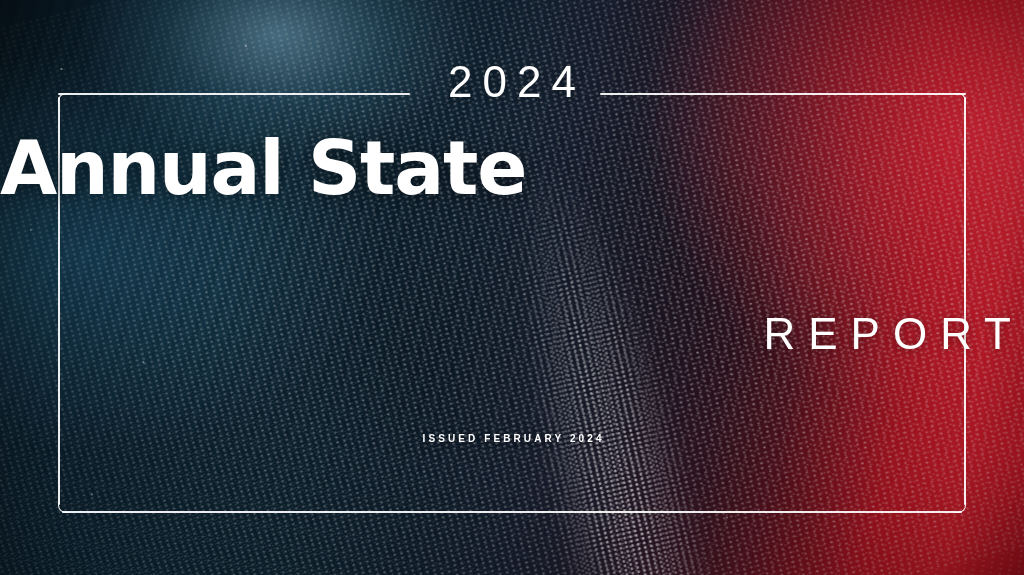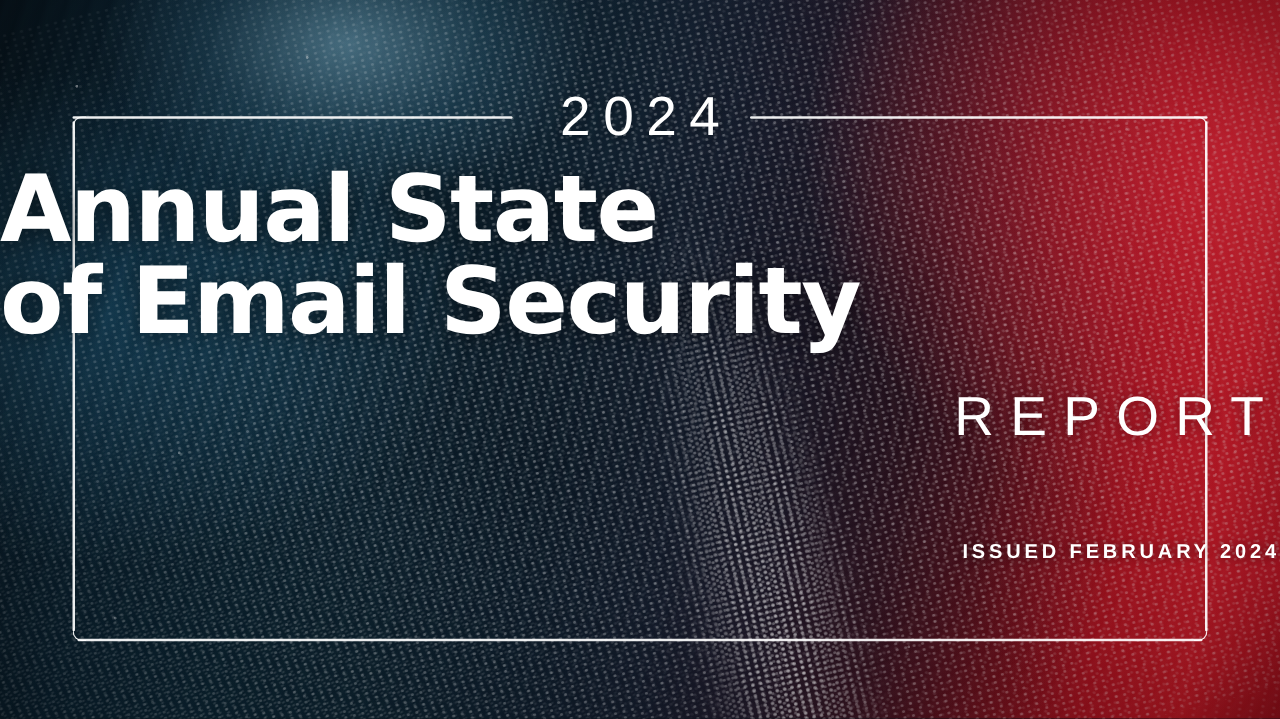--- a/index.html
+++ b/index.html
@@ -215,21 +215,21 @@
   
 
   .content {
     position: absolute;
     inset: 0;
   }
 
   .year {
     position: absolute;
     left: 0; right: 0;
-    top: 72px;
+    top: 60px;
     text-align: center;
     color: #ffffff;
     font-size: 44px;
     font-weight: 300;
     letter-spacing: 10px;
     text-indent: 10px;
     line-height: 1;
     font-family: "Liberation Sans", sans-serif;
     text-shadow: 0 1px 10px rgba(0,0,0,0.35);
   }
@@ -260,23 +260,23 @@
     text-indent: 13px;
     line-height: 1;
     font-family: "Liberation Sans", sans-serif;
     text-shadow: 0 1px 10px rgba(0,0,0,0.35);
   }
 
   .issued {
     position: absolute;
     left: 0; right: 0;
     top: 434px;
-    text-align: right;
+    text-align: center;
     color: #ffffff;
-    font-size: 16px;
+    font-size: 10px;
     font-weight: 700;
     letter-spacing: 3.1px;
     text-indent: 3.1px;
     line-height: 1;
     font-family: "Liberation Sans", sans-serif;
     text-shadow: 0 1px 8px rgba(0,0,0,0.45);
   }
 </style>
 </head>
 <body>
@@ -311,21 +311,20 @@
     <div class="corner corner-bl"></div>
     <div class="corner corner-br"></div>
   </div>
 
   <div class="content">
 
     <div class="year">2024</div>
 
     <div class="title">
       <span class="title-line">Annual State</span>
-      <span class="title-line">of Email Security</span>
     </div>
 
     <div class="subtitle">REPORT</div>
 
     <div class="issued">ISSUED FEBRUARY 2024</div>
 
   </div>
 </div>
 
 </body></html>

